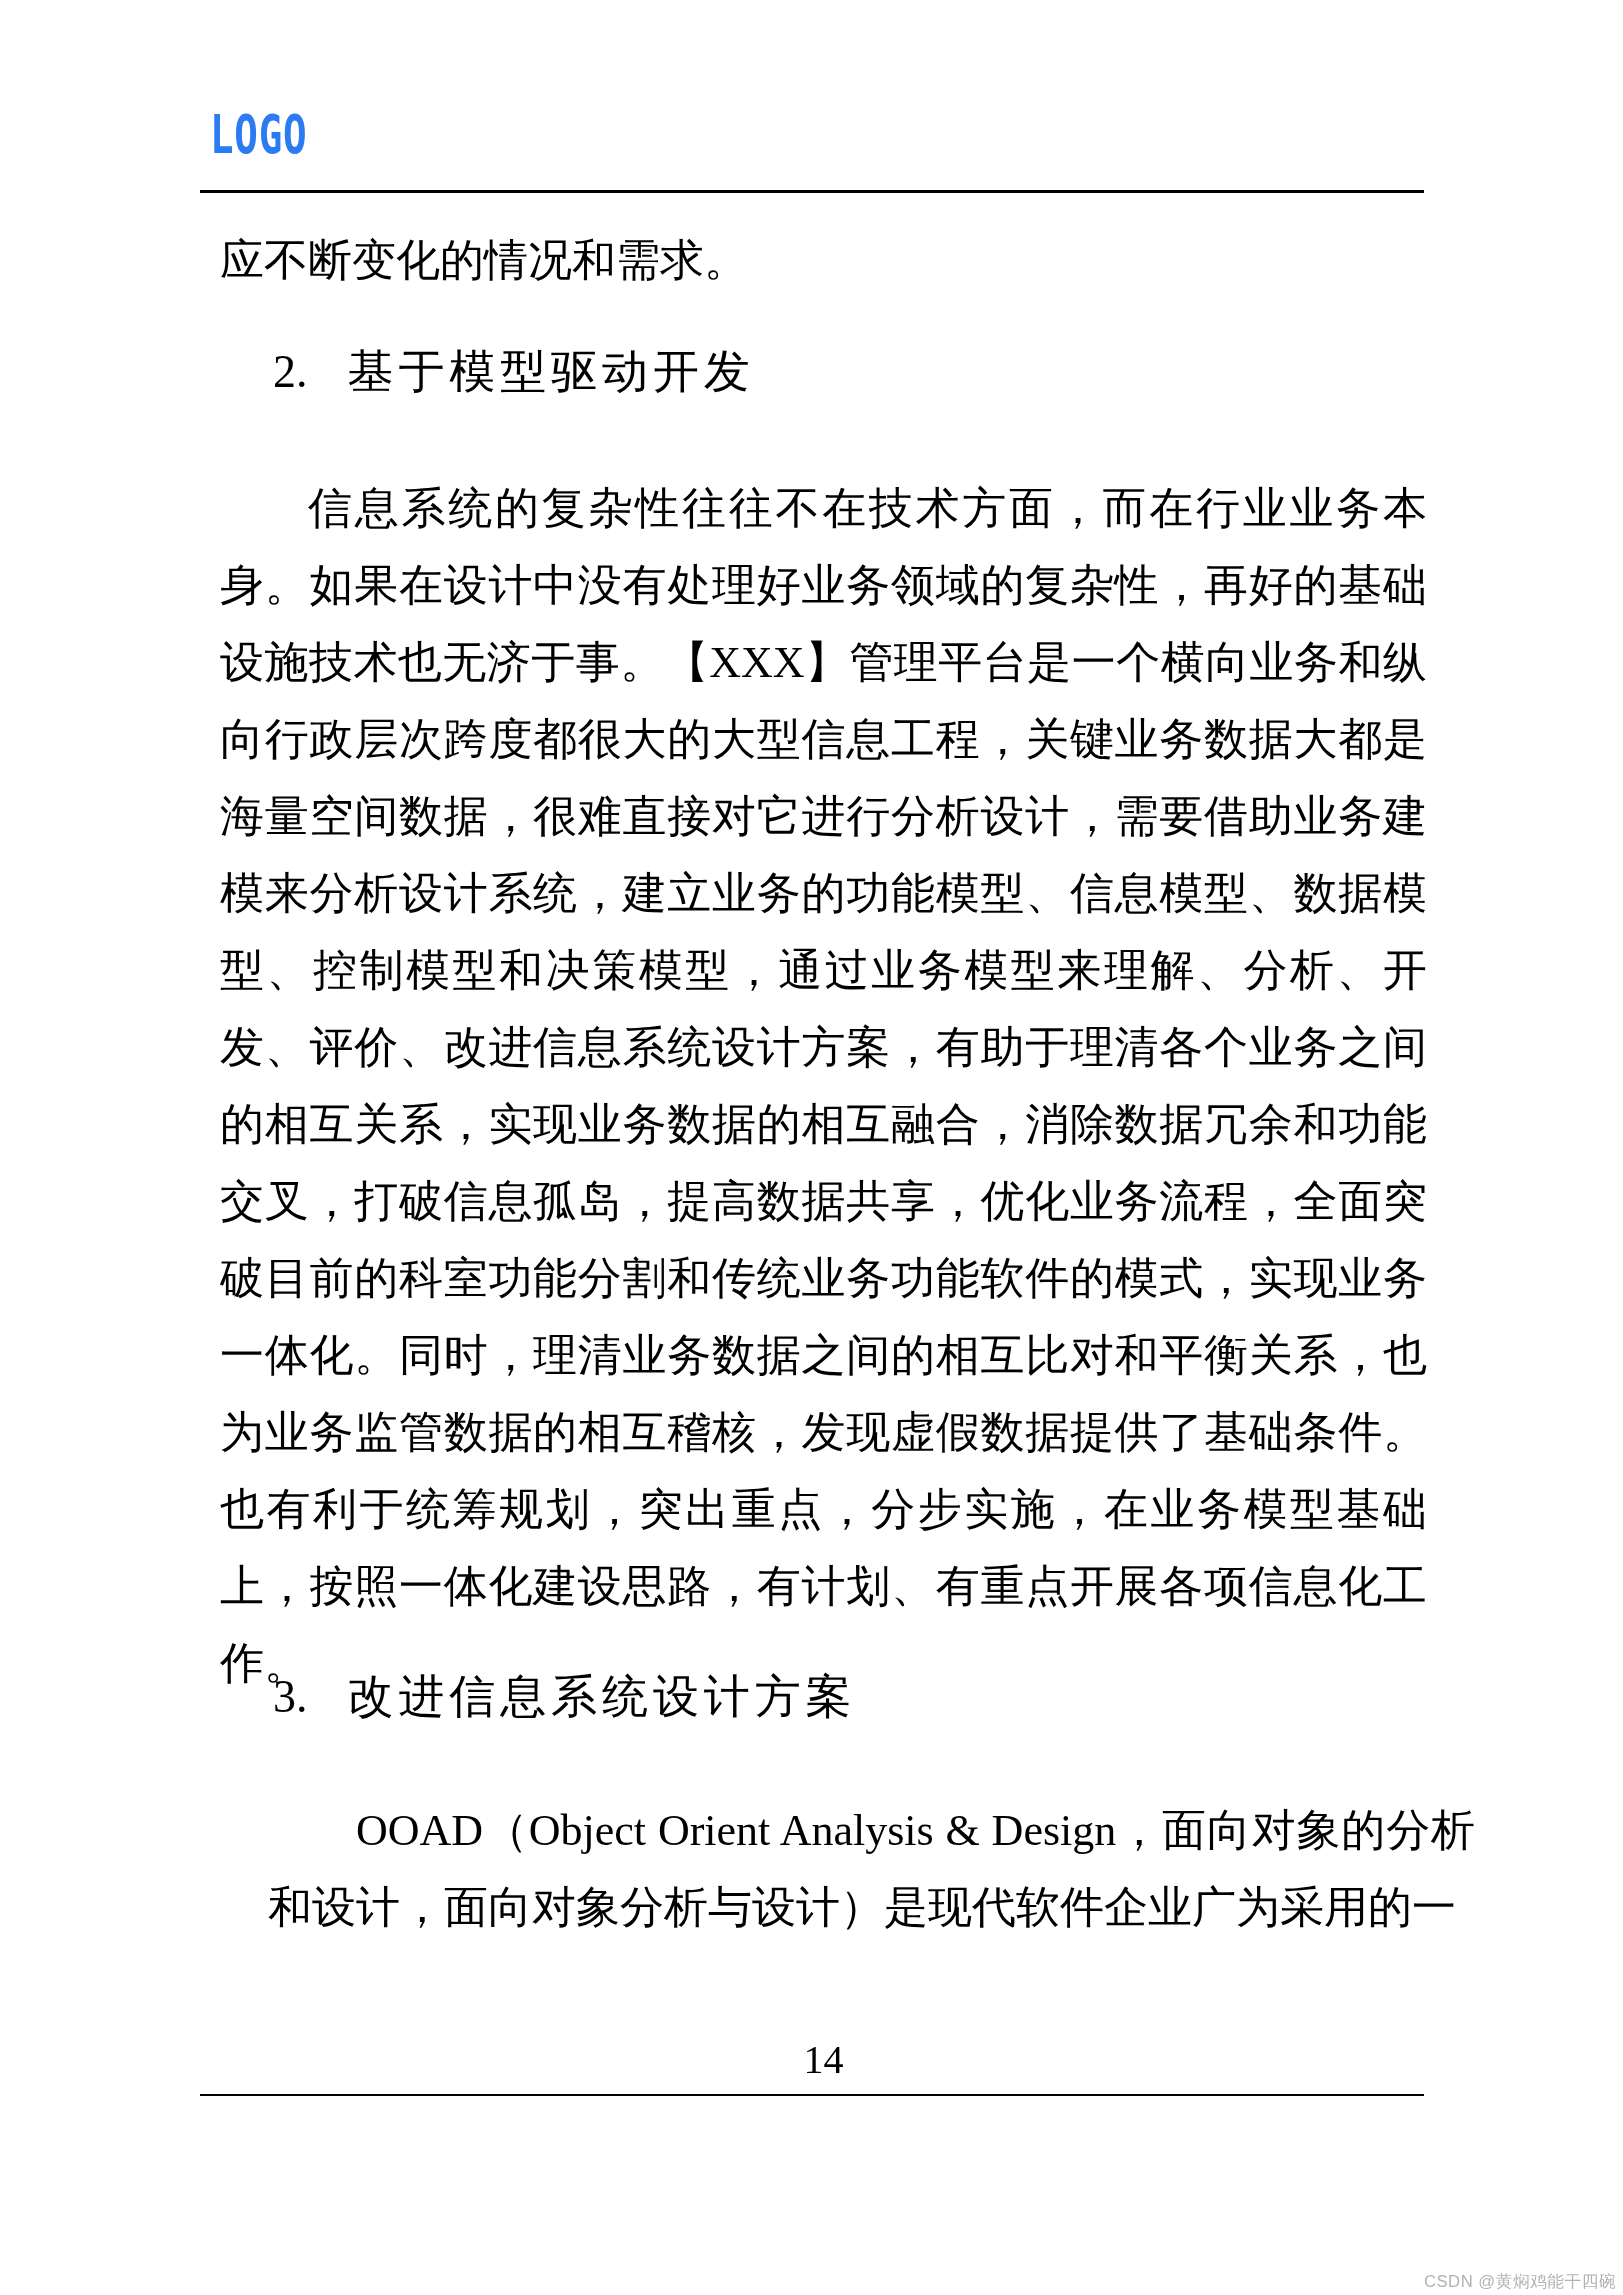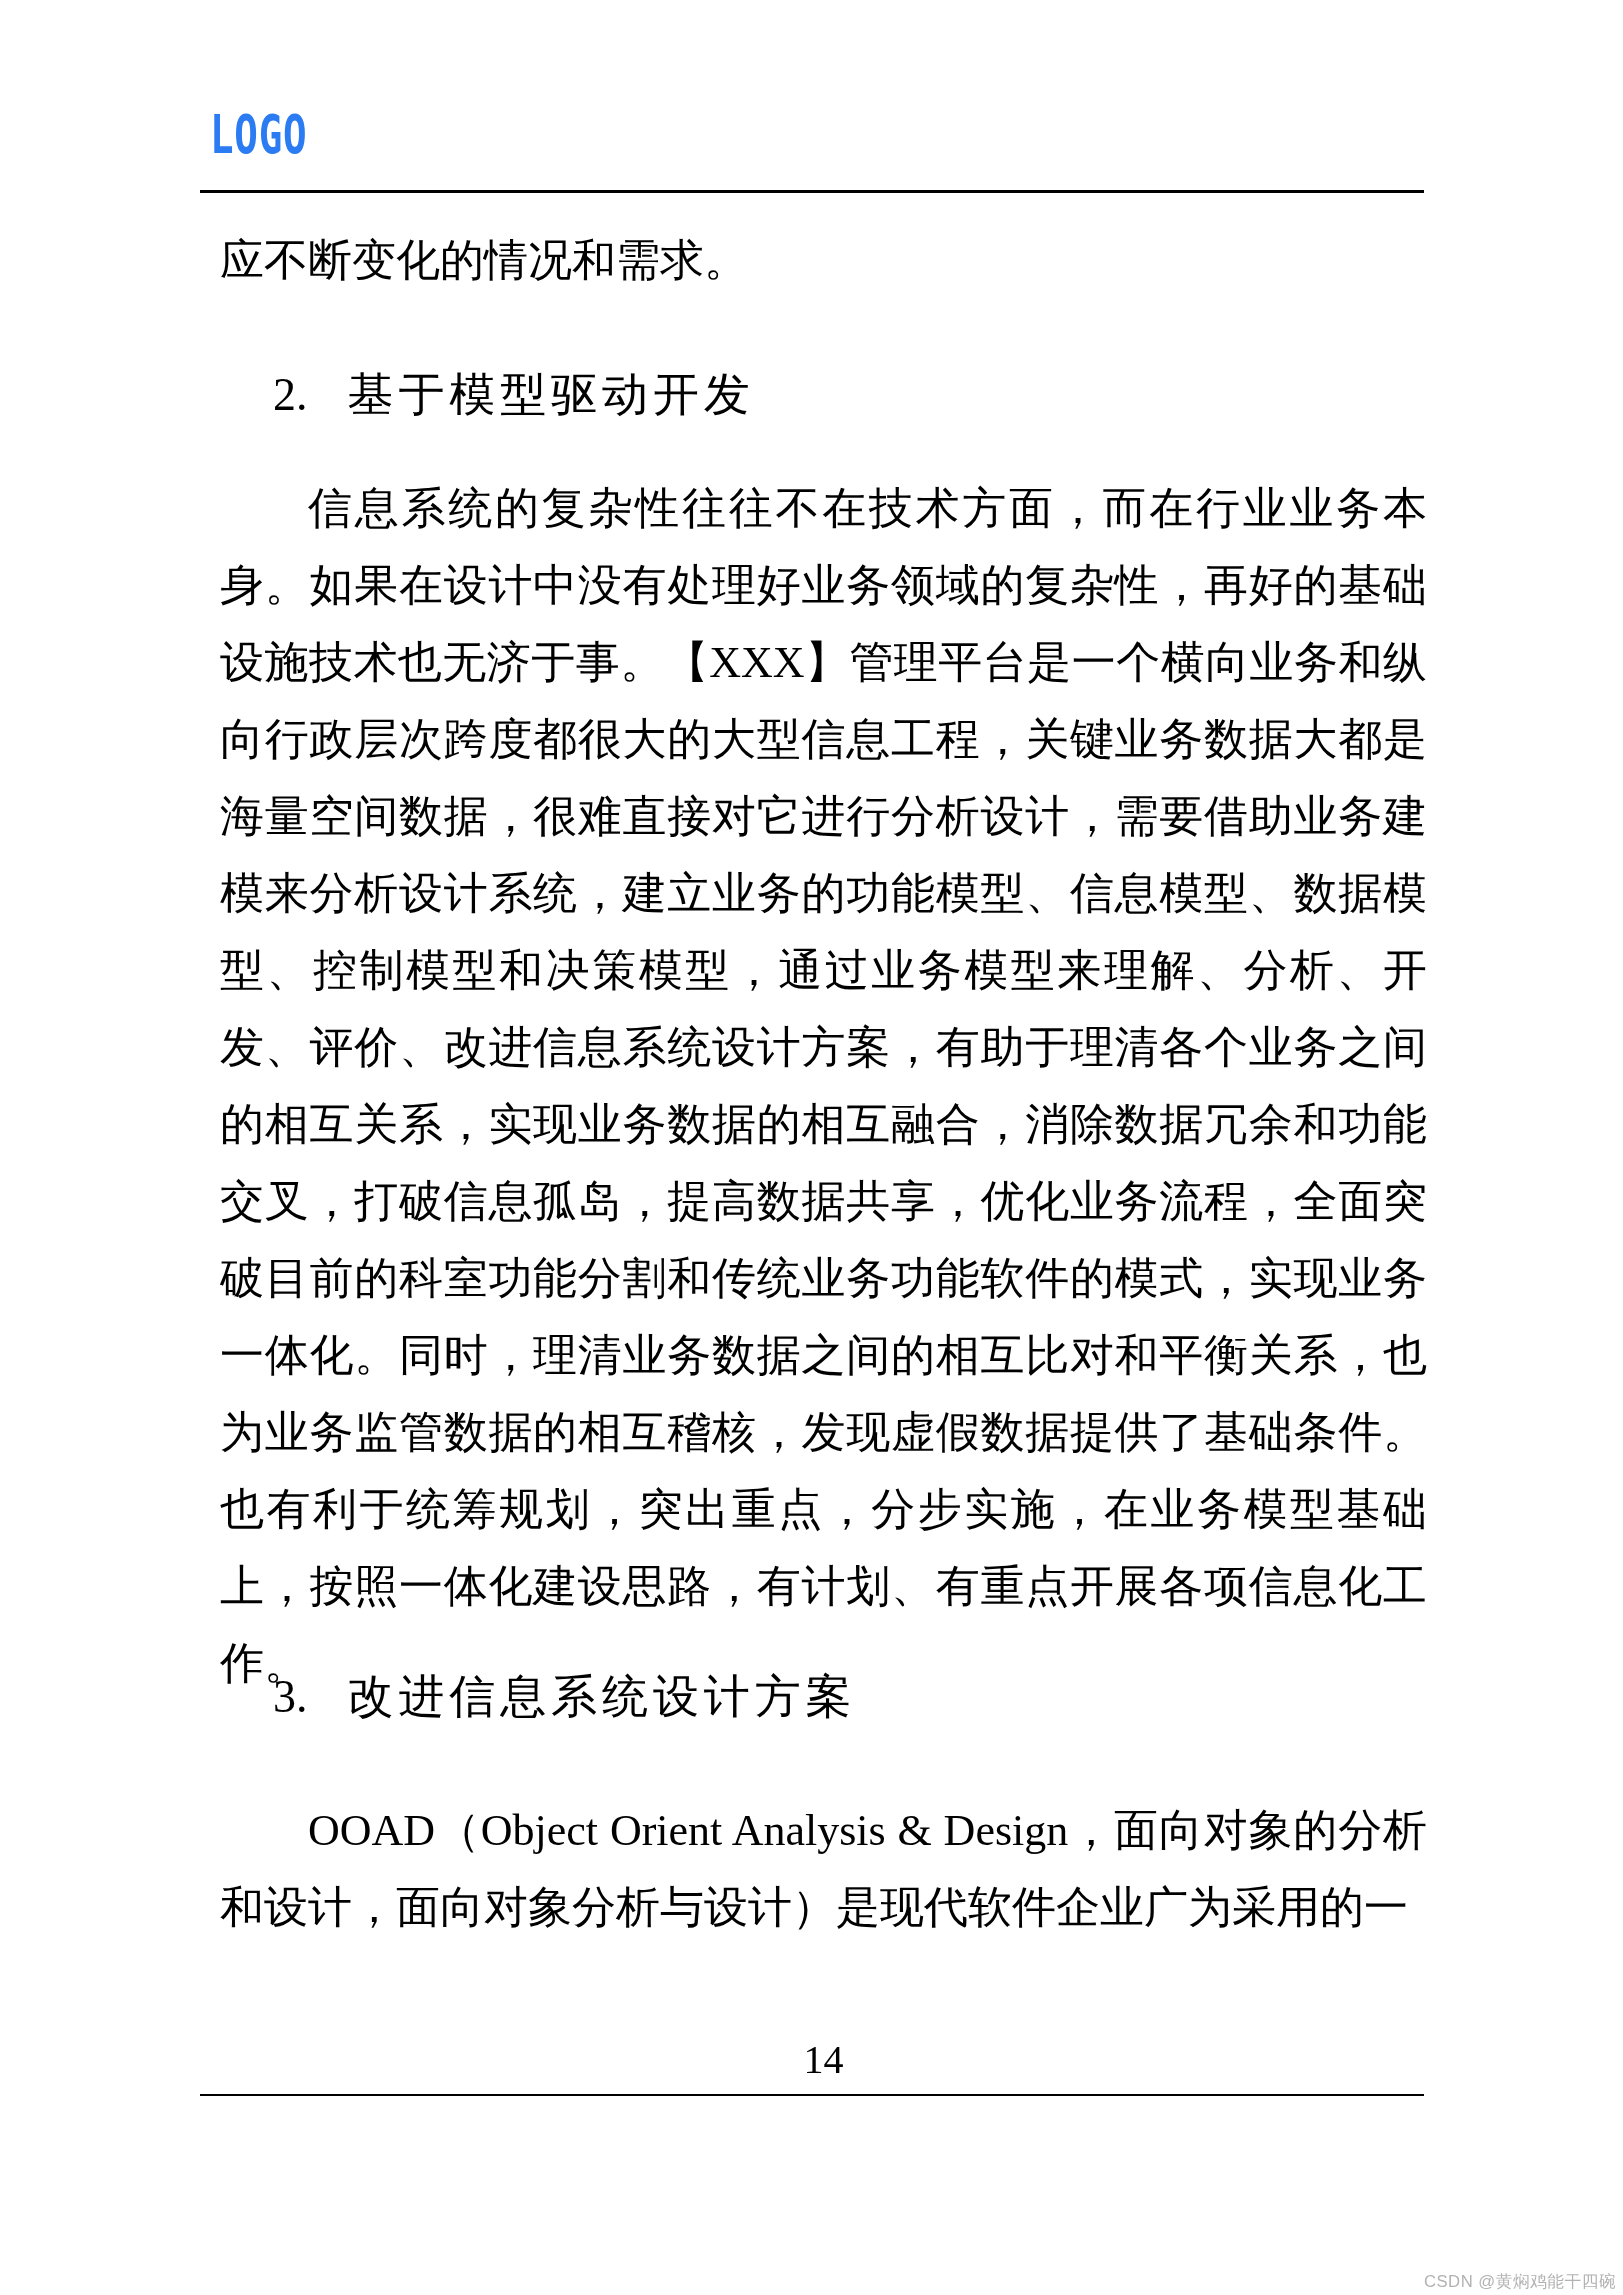--- a/index.html
+++ b/index.html
@@ -27,24 +27,24 @@
     font-size:44px;line-height:77px;color:#000;
     margin:0;text-align:justify;
   }
   .intro{top:222px;text-indent:0;}
   .heading{
     position:absolute;left:220px;margin:0;font-size:46px;line-height:69px;
     font-weight:400;color:#000;white-space:nowrap;
   }
   .heading .h-num{display:inline-block;margin-left:53px;}
   .heading .h-title{display:inline-block;margin-left:28.5px;letter-spacing:4.9px;}
-  .h2a{top:360px;}
+  .h2a{top:337px;}
   .par1{top:470px;text-indent:2em;}
   .h2b{top:1662px;}
-  .par2{top:1792px;text-indent:2em;}
+  .par2{top:1792px;text-indent:2em;margin-left:48px;}
 
   
   .page-number{
     position:absolute;left:220px;width:1207px;top:2035px;margin:0;
     text-align:center;font-size:40px;line-height:49px;color:#000;
   }
   .footer-rule{
     position:absolute;left:200px;top:2094px;width:1224px;height:2px;background:#000;
   }
 

